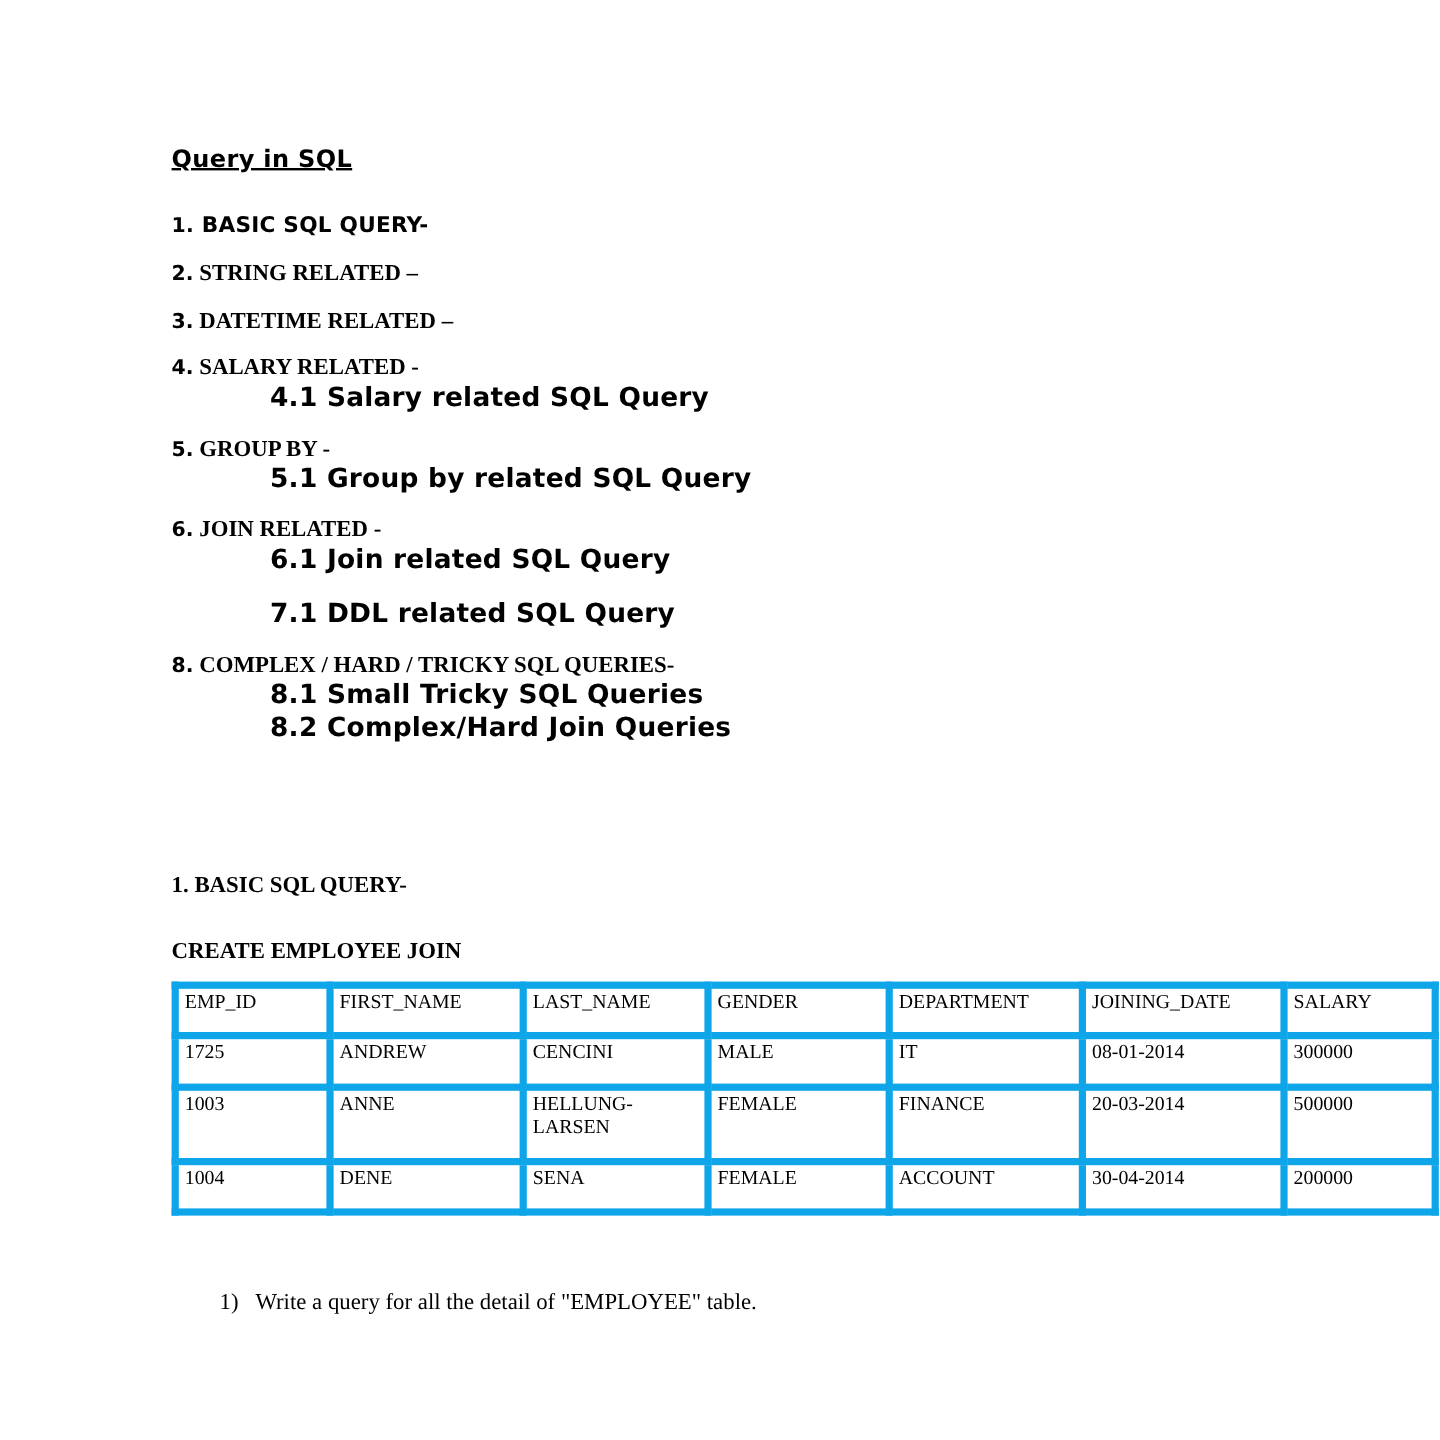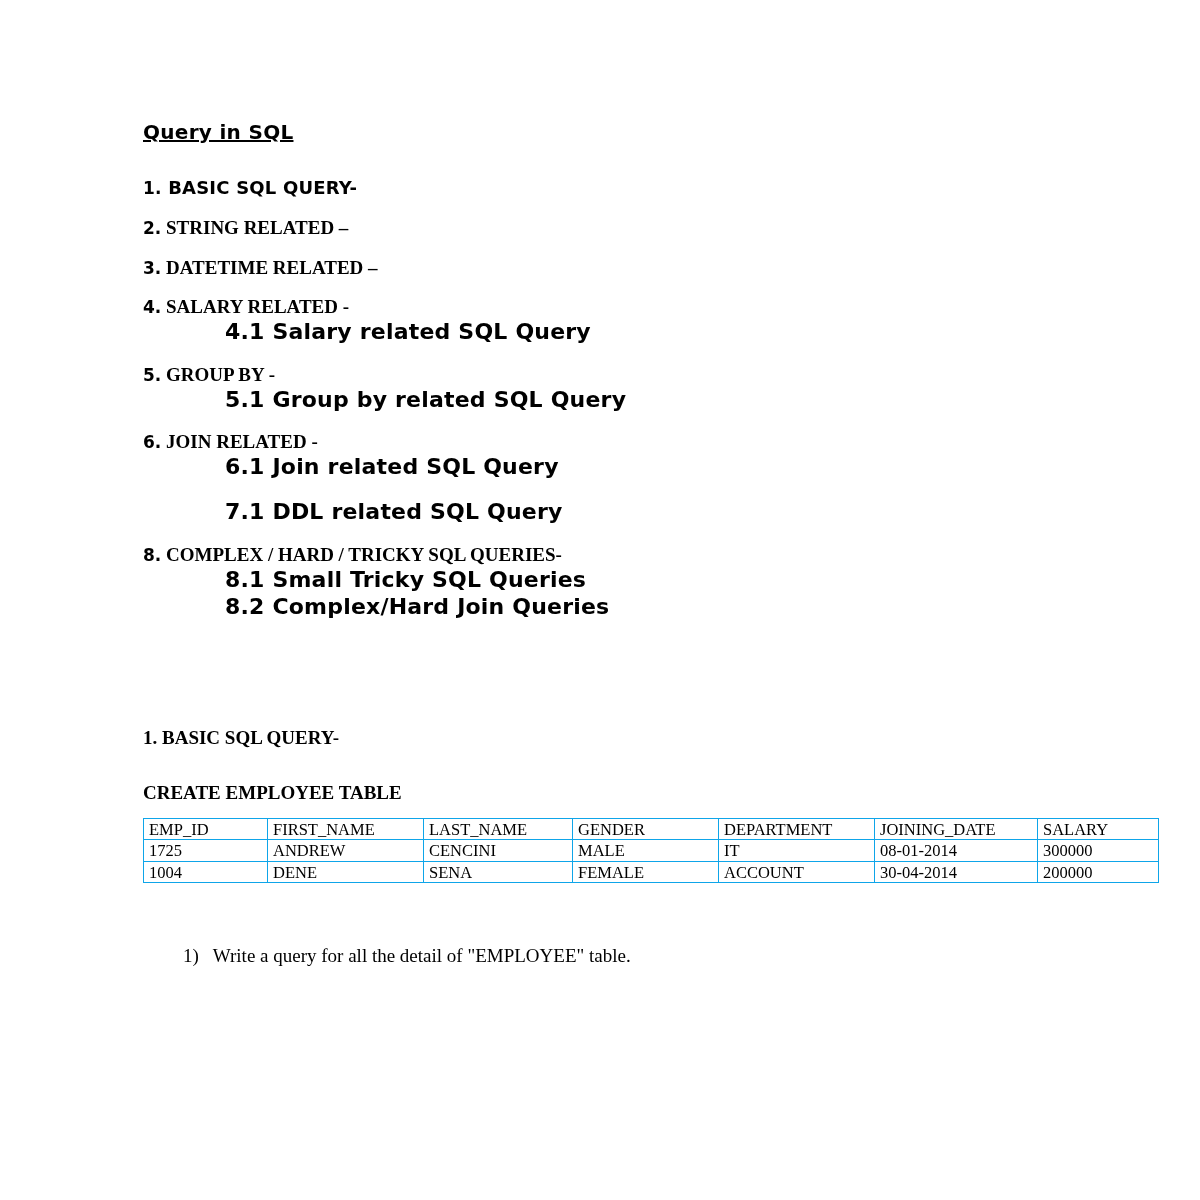--- a/index.html
+++ b/index.html
@@ -79,24 +79,24 @@
     margin-bottom: 14px;
   }
   table.emp {
     border-collapse: collapse;
     width: 938px;
     table-layout: fixed;
     font-family: "Liberation Serif", serif;
     font-size: 16.5px;
   }
   table.emp th, table.emp td {
-    border: 1px solid #0ea5e9;
+    border: 6px solid #0ea5e9;
     text-align: left;
     vertical-align: top;
-    padding: 1px 5px 0 5px;
+    padding: 1px 5px 16px 5px;
     font-weight: normal;
     line-height: 1.18;
   }
   table.emp th {
     font-weight: normal;
   }
   .col0 { width: 113px; }
   .col1 { width: 145px; }
   .col2 { width: 138px; }
   .col3 { width: 135px; }
@@ -160,21 +160,21 @@
           <div class="sub-line">8.1 Small Tricky SQL Queries</div>
           <div class="sub-line">8.2 Complex/Hard Join Queries</div>
         </div>
       </div>
     </div>
 
   <div class="spacer-big"></div>
 
   <div class="section-head">1. BASIC SQL QUERY-</div>
 
-  <div class="table-caption">CREATE EMPLOYEE TABLE</div>
+  <div class="table-caption">CREATE EMPLOYEE JOIN</div>
 
   <table class="emp">
     <thead>
       <tr>
           <th class="col0">EMP_ID</th>
           <th class="col1">FIRST_NAME</th>
           <th class="col2">LAST_NAME</th>
           <th class="col3">GENDER</th>
           <th class="col4">DEPARTMENT</th>
           <th class="col5">JOINING_DATE</th>
@@ -185,20 +185,29 @@
         <tr>
           <td class="col0">1725</td>
           <td class="col1">ANDREW</td>
           <td class="col2">CENCINI</td>
           <td class="col3">MALE</td>
           <td class="col4">IT</td>
           <td class="col5">08-01-2014</td>
           <td class="col6">300000</td>
         </tr>
         <tr>
+          <td class="col0">1003</td>
+          <td class="col1">ANNE</td>
+          <td class="col2">HELLUNG-LARSEN</td>
+          <td class="col3">FEMALE</td>
+          <td class="col4">FINANCE</td>
+          <td class="col5">20-03-2014</td>
+          <td class="col6">500000</td>
+        </tr>
+        <tr>
           <td class="col0">1004</td>
           <td class="col1">DENE</td>
           <td class="col2">SENA</td>
           <td class="col3">FEMALE</td>
           <td class="col4">ACCOUNT</td>
           <td class="col5">30-04-2014</td>
           <td class="col6">200000</td>
         </tr>
       </tbody>
   </table>

